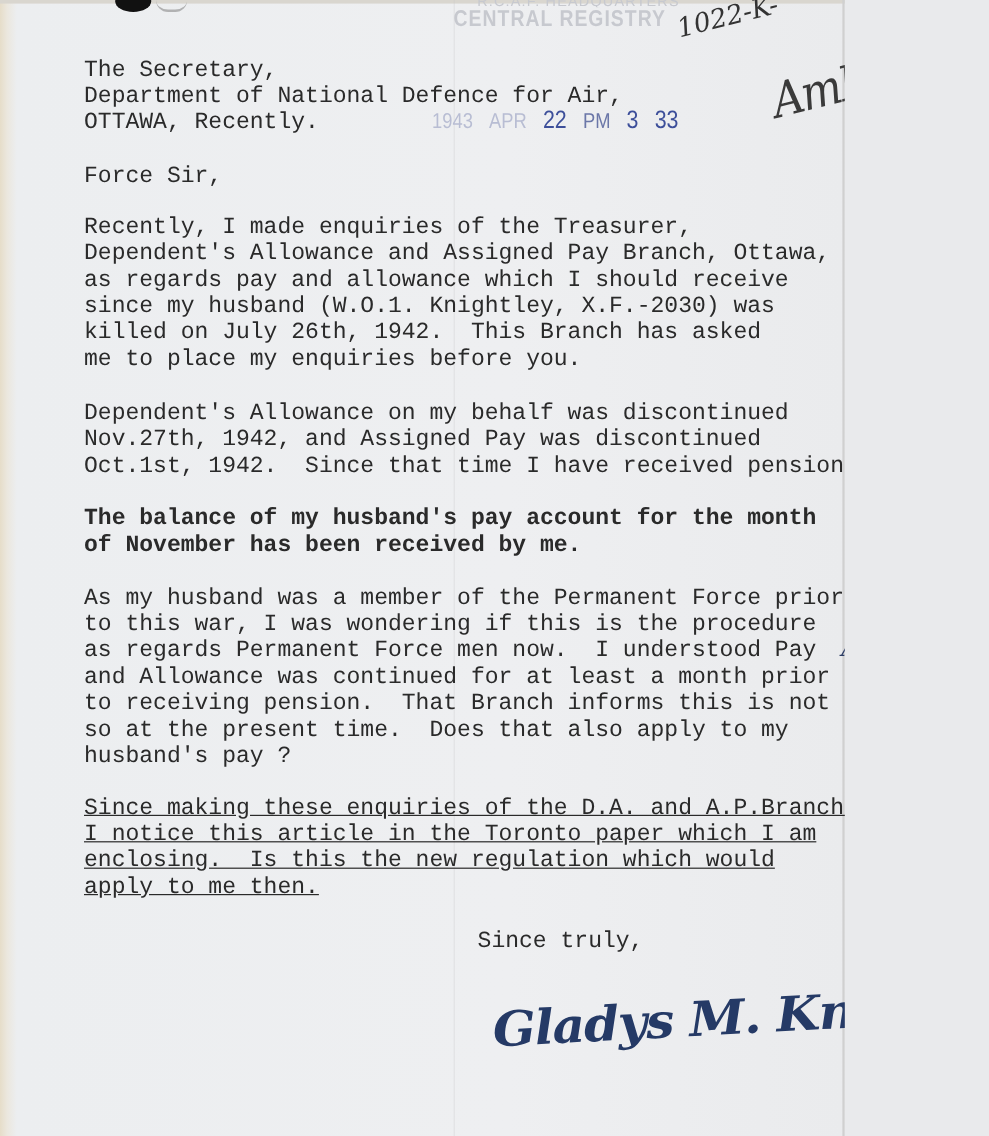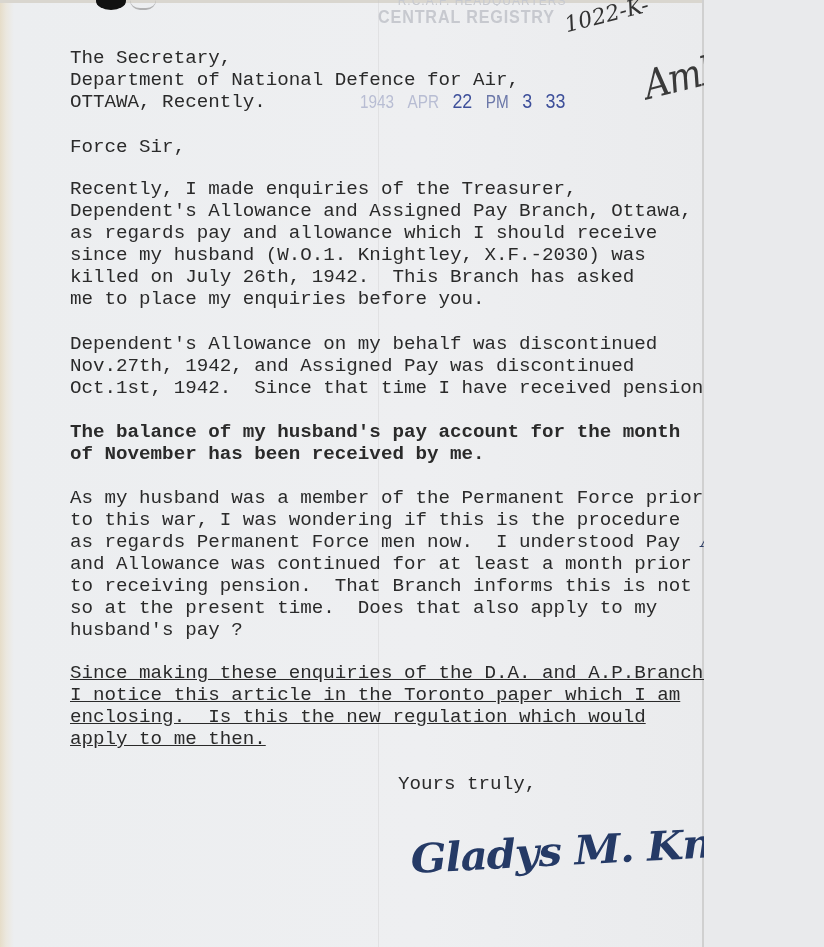--- a/index.html
+++ b/index.html
@@ -211,17 +211,17 @@
 and Allowance was continued for at least a month prior
 to receiving pension.  That Branch informs this is not
 so at the present time.  Does that also apply to my
 husband's pay ?</div>
   <div class="overstrike-pen">A</div>
   <div class="typed para5">Since making these enquiries of the D.A. and A.P.Branch,
 I notice this article in the Toronto paper which I am
 enclosing.  Is this the new regulation which would
 apply to me then.</div>
 
-  <div class="typed closing">Yours truly,</div>
+  <div class="typed closing">Since truly,</div>
 
   <div class="signature">Gladys M. Knightley</div>
   <div class="signature-tail"></div>
 </div>
 
 </body></html>

